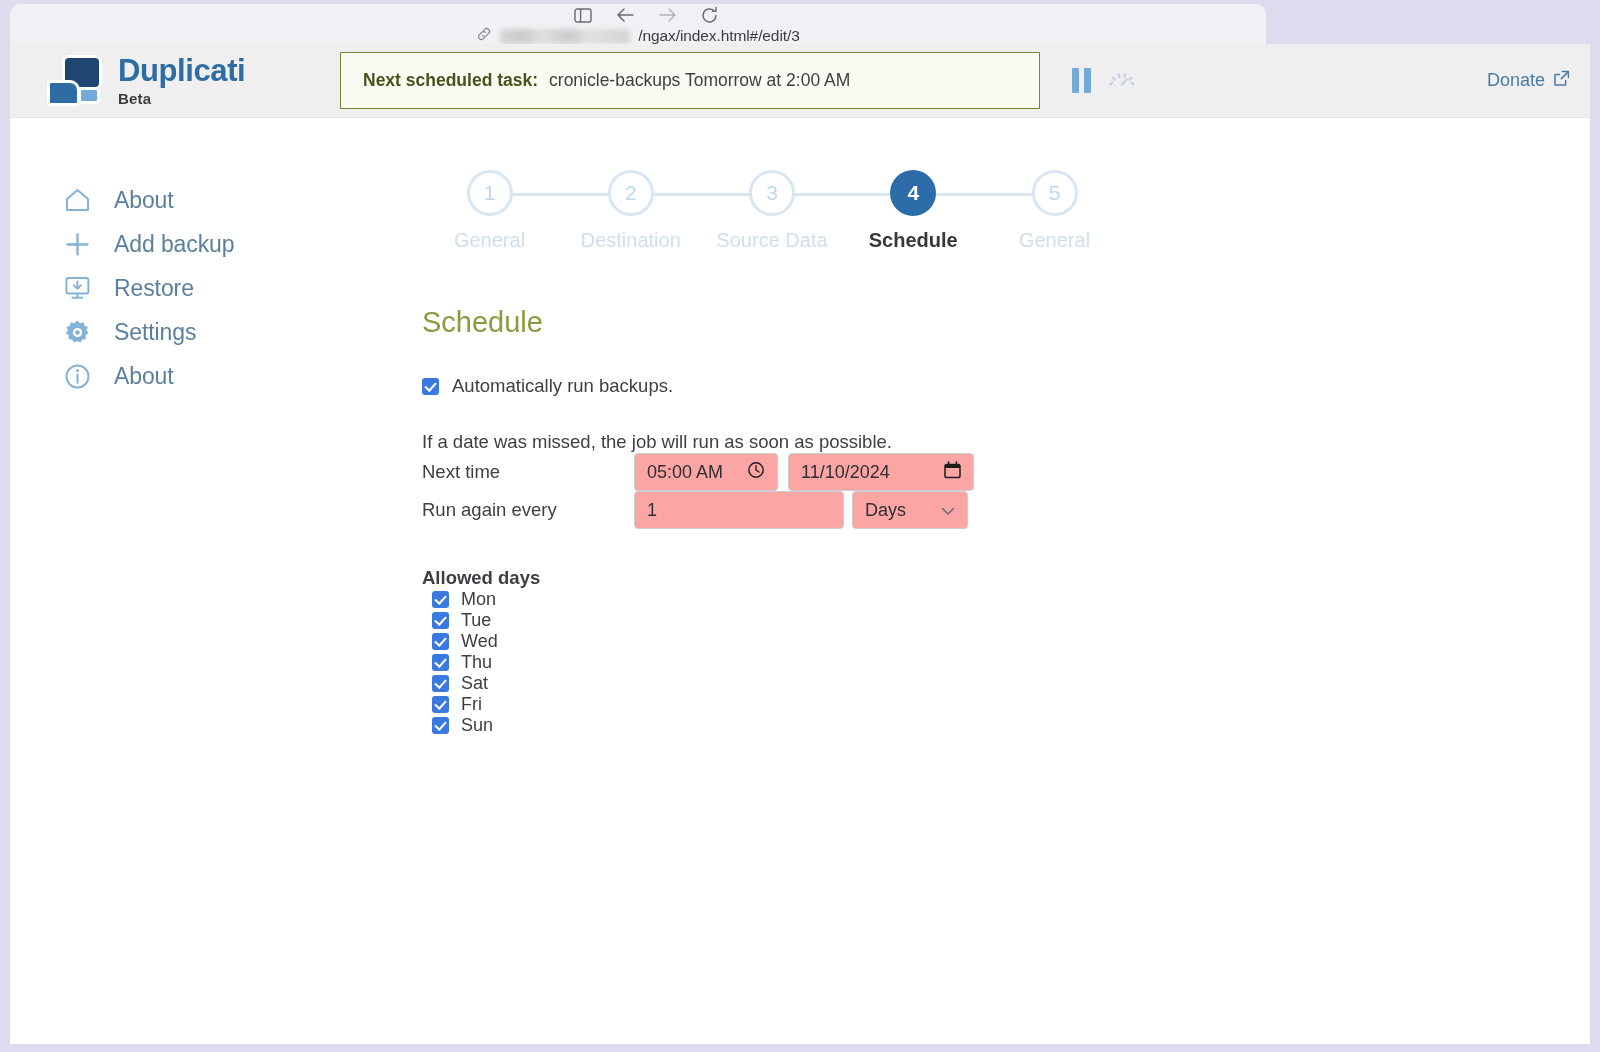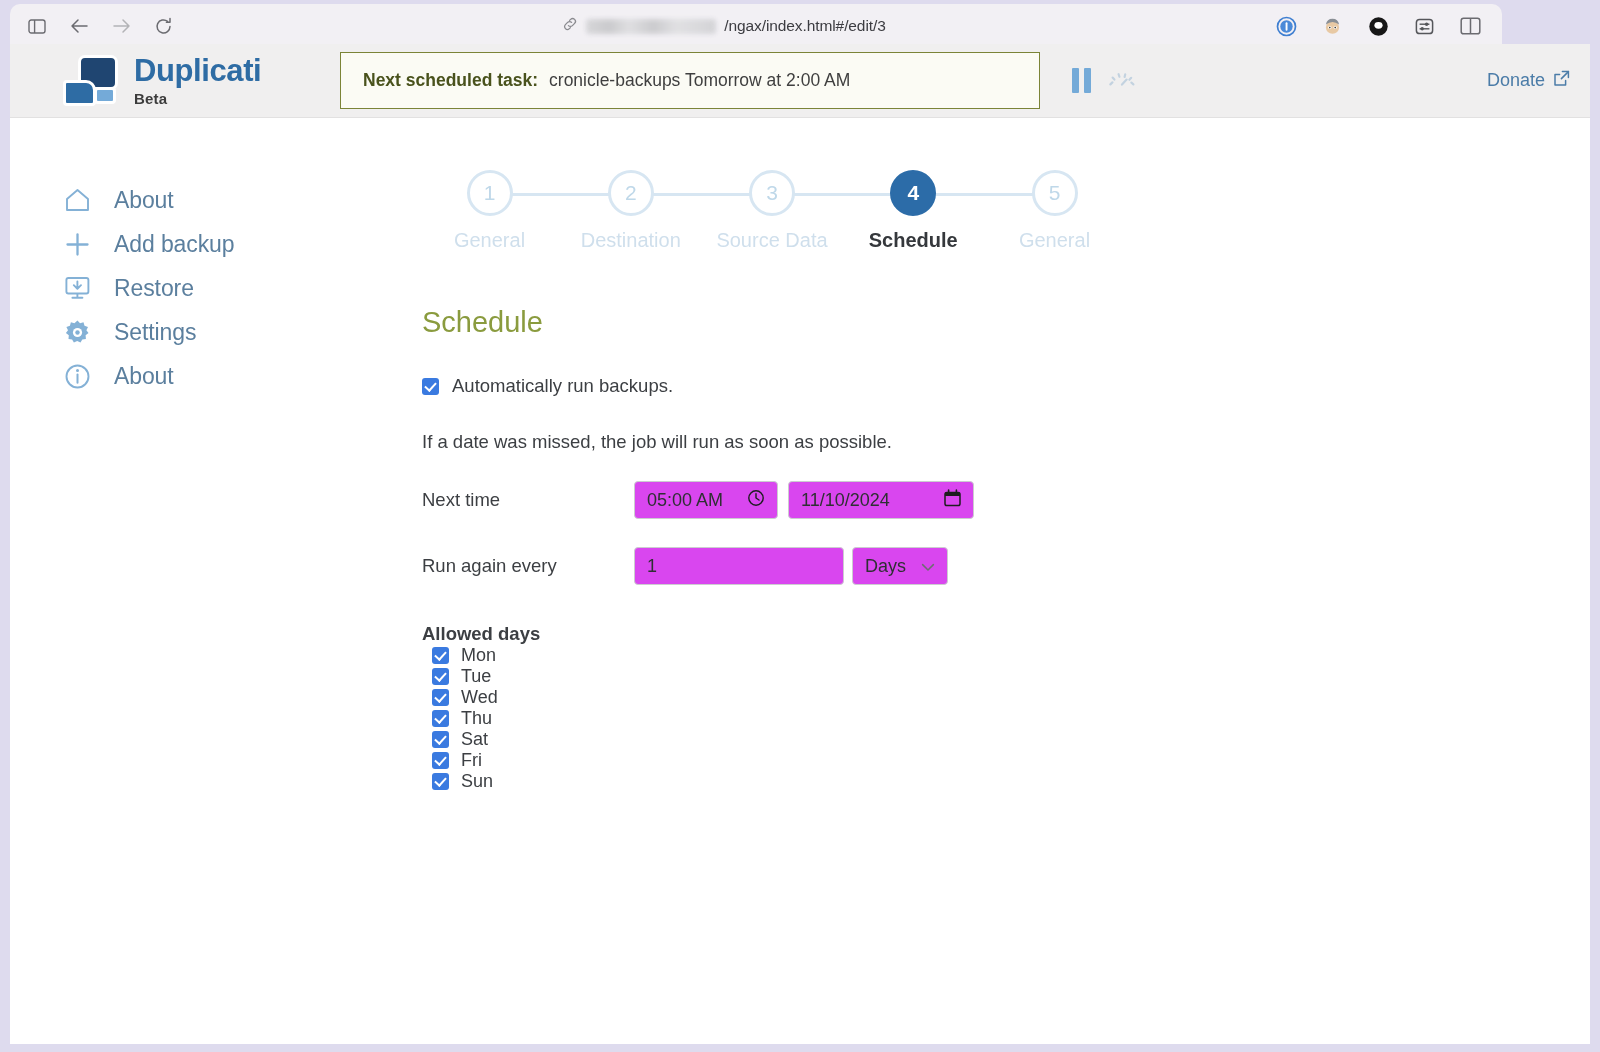--- a/index.html
+++ b/index.html
@@ -17,27 +17,28 @@
     position: absolute;
     left: 0; top: 0;
     width: 1600px; height: 1052px;
     background: #dedbee;
     padding: 8px 10px 8px 10px;
   }
 
   #browser-chrome {
     position: absolute;
     left: 10px; top: 4px;
-    width: 1492px;
+    width: 1256px;
     height: 44px;
     background: #f2f0f4;
     border-top-left-radius: 10px;
     border-top-right-radius: 10px;
     display: flex;
     align-items: center;
+    flex-direction: column;
   }
 
   .nav-btns {
     display: flex;
     align-items: center;
     gap: 20px;
     padding-left: 16px;
     flex: 0 0 auto;
   }
   .nav-icon {
@@ -93,21 +94,21 @@
     background: #f0efef;
     border-bottom: 1px solid #e2e1e1;
     display: flex;
     align-items: center;
   }
 
   #brand {
     display: flex;
     align-items: center;
     gap: 14px;
-    padding-left: 52px;
+    padding-left: 36px;
     width: 330px;
     flex: 0 0 auto;
   }
   #logo-mark {
     position: relative;
     width: 58px; height: 56px;
     flex: 0 0 auto;
   }
   #logo-monitor {
     position: absolute;
@@ -309,45 +310,44 @@
 
   #missed-note {
     margin-top: 34px;
     font-size: 18.5px;
     color: #3c3f43;
   }
 
   .field-row {
     display: flex;
     align-items: center;
-    margin-top: 28px;
   }
   .field-label {
     width: 212px;
     font-size: 18.5px;
     color: #3c3f43;
     flex: 0 0 auto;
   }
   .ctrl {
     height: 38px;
     border: 1px solid #ccccd0;
     border-radius: 4px;
-    background: #d946ef;
+    background: #fca5a5;
     display: flex;
     align-items: center;
     font-size: 18px;
     color: #2e3033;
     padding: 0 12px;
     font-family: "Liberation Sans", sans-serif;
   }
   #time-input { width: 144px; justify-content: space-between; }
   #date-input { width: 186px; justify-content: space-between; margin-left: 10px; }
   #interval-input { width: 210px; }
   #interval-unit {
-    width: 96px; margin-left: 8px;
+    width: 116px; margin-left: 8px;
     justify-content: space-between;
     cursor: pointer;
   }
 
   #allowed-days-title {
     margin-top: 38px;
     font-size: 18.5px;
     font-weight: bold;
     color: #3c3f43;
   }

